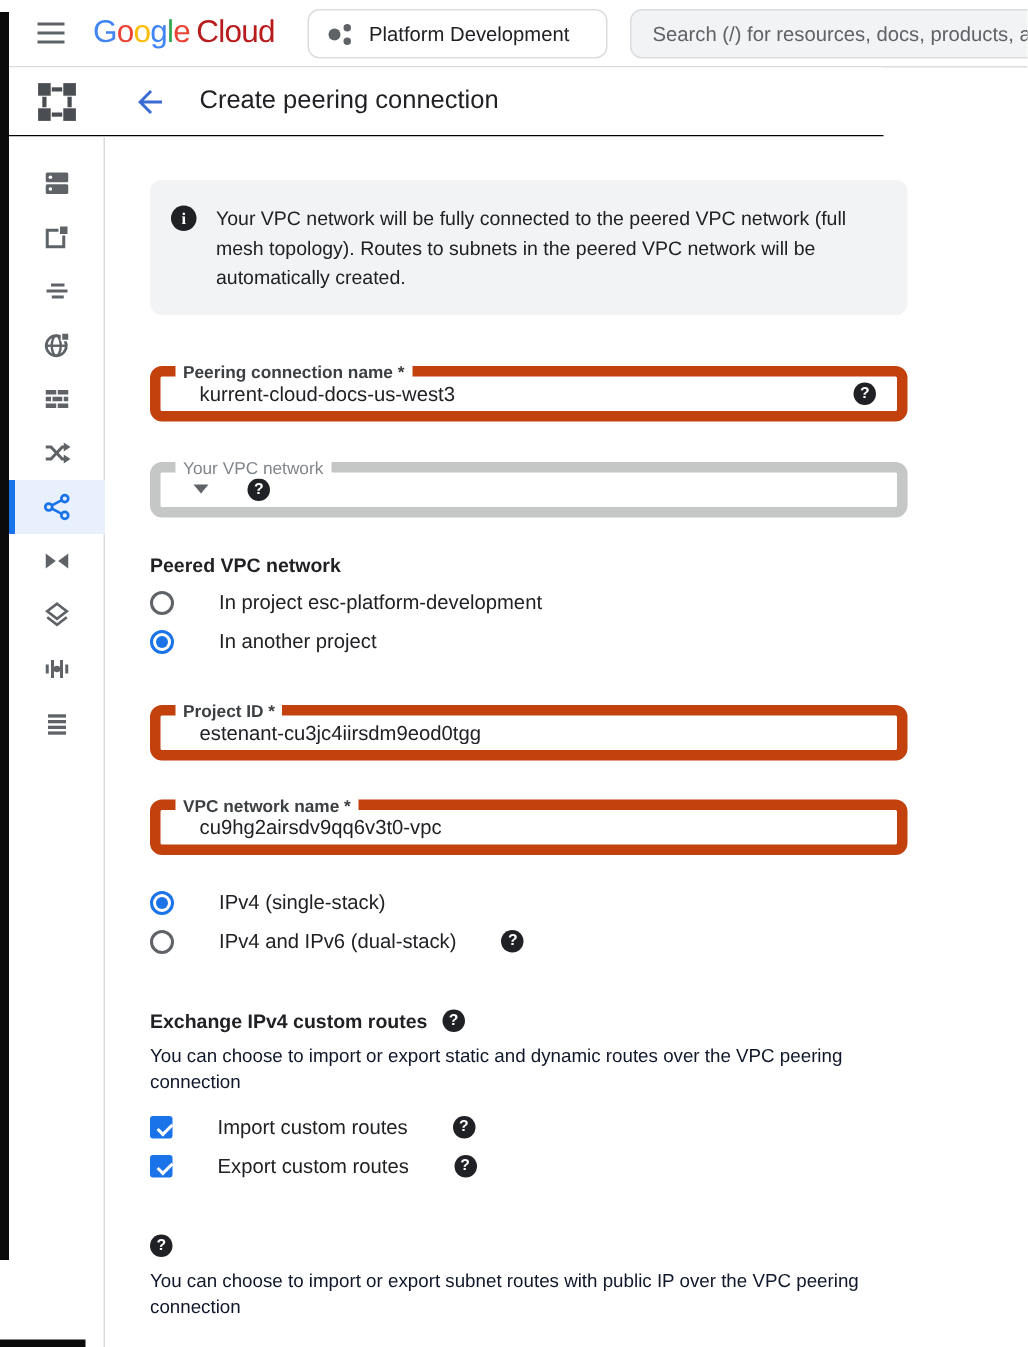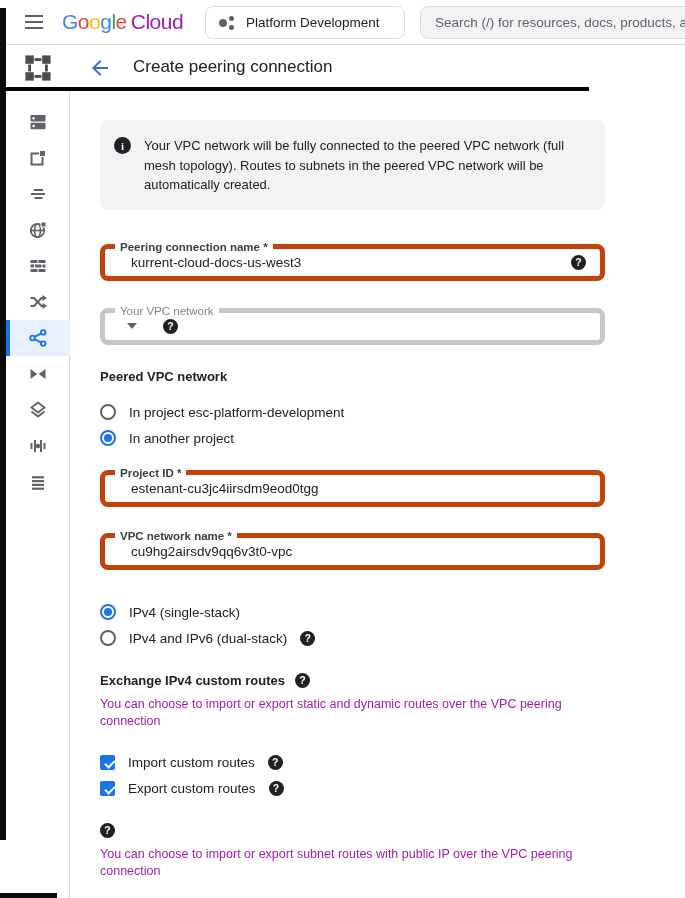--- a/index.html
+++ b/index.html
@@ -11,37 +11,37 @@
   .edge-bottom { position:absolute; left:0; top:893px; width:57px; height:5px; background:#0b0b0b; z-index:50; }
 
   
   .topbar { position:absolute; left:0; top:0; width:685px; height:45px; background:#fff;
     border-bottom:1px solid #dadce0; display:flex; align-items:center; }
   .hamburger { margin-left:22px; width:24px; height:24px; display:flex; flex-direction:column;
     justify-content:center; gap:4px; cursor:pointer; }
   .hamburger span { display:block; width:18px; height:2px; background:#5f6368; margin-left:3px; }
   .gc-logo { margin-left:16px; font-size:21px; letter-spacing:-0.5px; white-space:nowrap; }
   .gc-logo .blue{color:#4285F4}.gc-logo .red{color:#EA4335}.gc-logo .yellow{color:#FBBC05}.gc-logo .green{color:#34A853}
-  .gc-logo .cloud { color:#a21caf; margin-left:4px; }
+  .gc-logo .cloud { color:#b91c1c; margin-left:4px; }
   .project-btn { position:absolute; left:205px; top:6px; width:200px; height:33px; border:1px solid #dadce0;
     border-radius:8px; background:#fff; display:flex; align-items:center; padding:0 12px; gap:10px;
     font-size:13.5px; color:#202124; cursor:pointer; }
   .proj-icon { width:18px; height:18px; position:relative; flex:0 0 auto; }
   .proj-icon i { position:absolute; border-radius:50%; background:#5f6368; }
   .proj-icon .d1 { width:8px; height:8px; left:1px; top:5px; }
   .proj-icon .d2 { width:5px; height:5px; left:11px; top:2px; }
   .proj-icon .d3 { width:5px; height:5px; left:11px; top:11px; }
   .search-box { position:absolute; left:420px; top:6px; width:290px; height:33px; background:#f1f3f4;
     border:1px solid #dadce0; border-radius:8px; padding:0 14px; font-size:13.5px; color:#5f6368;
     font-family:"Liberation Sans", sans-serif; outline:none; }
   .search-box::placeholder { color:#5f6368; opacity:1; }
 
   
   .subheader { position:absolute; left:0; top:45px; width:589px; height:46px; background:#fff;
-    border-bottom:4px solid #000000; }
+    border-bottom:1px solid #000000; }
   .product-icon { position:absolute; left:24px; top:9px; width:28px; height:28px; }
   .back-btn { position:absolute; left:88px; top:11px; width:24px; height:24px; cursor:pointer; }
   .page-title { position:absolute; left:133px; top:12px; font-size:17px; color:#202124; }
 
   
   .rail { position:absolute; left:6px; top:91px; width:64px; height:807px; background:#fff;
     border-right:1px solid #dadce0; padding-top:13px; z-index:10; }
   .rail-item { width:64px; height:36px; display:flex; align-items:center; justify-content:center;
     color:#5f6368; cursor:pointer; border-left:4px solid transparent; padding-right:4px; }
   .rail-item.active { background:#e8f0fe; color:#1a73e8; border-left:4px solid #1a73e8; }
@@ -51,40 +51,40 @@
   .content { position:absolute; left:70px; top:91px; width:615px; height:807px; background:#fff;
     padding:29px 0 0 30px; }
   .form-col { width:505px; }
 
   .info-banner { background:#f1f3f4; border-radius:8px; padding:15px 18px 15px 14px; display:flex; gap:13px; }
   .info-banner .txt { font-size:13px; line-height:19.5px; color:#202124; padding-top:1px; }
   .circle-i { flex:0 0 auto; width:17px; height:17px; border-radius:50%; background:#202124; color:#fff;
     font-size:11px; font-weight:bold; display:flex; align-items:center; justify-content:center;
     font-family:"Liberation Serif", serif; margin-top:2px; }
 
-  .field { position:relative; border:5px solid #c2410c; border-radius:8px; height:37px;
+  .field { position:relative; border:7px solid #c2410c; border-radius:8px; height:37px;
     display:flex; align-items:center; padding:0 14px; background:#fff; }
   .field .flabel { position:absolute; top:-8px; left:10px; background:#fff; padding:0 5px;
     font-size:11.5px; font-weight:bold; color:#3c4043; white-space:nowrap; }
   .field .fvalue { font-size:13.5px; color:#202124; flex:1 1 auto; border:none; outline:none;
     background:transparent; font-family:"Liberation Sans", sans-serif;padding-left:12px; }
   .field.disabled { border-color:#c4c7c5; }
   .field.disabled .flabel { color:#80868b; font-weight:normal; }
   .field.disabled .fvalue { color:#9aa0a6; }
   .caret { width:0; height:0; border-left:5px solid transparent; border-right:5px solid transparent;
     border-top:6px solid #5f6368; margin:0 26px 0 8px; }
   .qmark { flex:0 0 auto; width:15px; height:15px; border-radius:50%; background:#202124; color:#fff;
     font-size:10.5px; font-weight:bold; display:inline-flex; align-items:center; justify-content:center;
     cursor:pointer; }
   .helper { font-size:12px; color:#5f6368; margin:7px 0 0 2px; }
 
   .section-h { font-size:13px; font-weight:bold; color:#202124; display:flex; align-items:flex-end; gap:10px; }
-  .gray-p { font-size:12.5px; color:#a21caf; line-height:17px; margin-top:8px; }
-
-  .opt-row { display:flex; align-items:flex-end; gap:13px; height:26px; cursor:pointer; }
+  .gray-p { font-size:12.5px; color:#0f172a; line-height:17px; margin-top:8px; }
+
+  .opt-row { display:flex; align-items:flex-start; gap:30px; height:26px; cursor:pointer; }
   .radio { flex:0 0 auto; width:16px; height:16px; border-radius:50%; border:2px solid #5f6368; position:relative; }
   .radio.sel { border-color:#1a73e8; }
   .radio.sel::after { content:""; position:absolute; left:2px; top:2px; width:8px; height:8px;
     border-radius:50%; background:#1a73e8; }
   .cbox { flex:0 0 auto; width:15px; height:15px; border:2px solid #5f6368; border-radius:2px; position:relative; }
   .cbox.checked { background:#1a73e8; border-color:#1a73e8; }
   .cbox.checked::after { content:""; position:absolute; left:2.5px; top:3px; width:8px; height:4px;
     border-left:2px solid #fff; border-bottom:2px solid #fff; transform:rotate(-45deg); }
   .opt-label { font-size:13.5px; color:#202124; }
 

